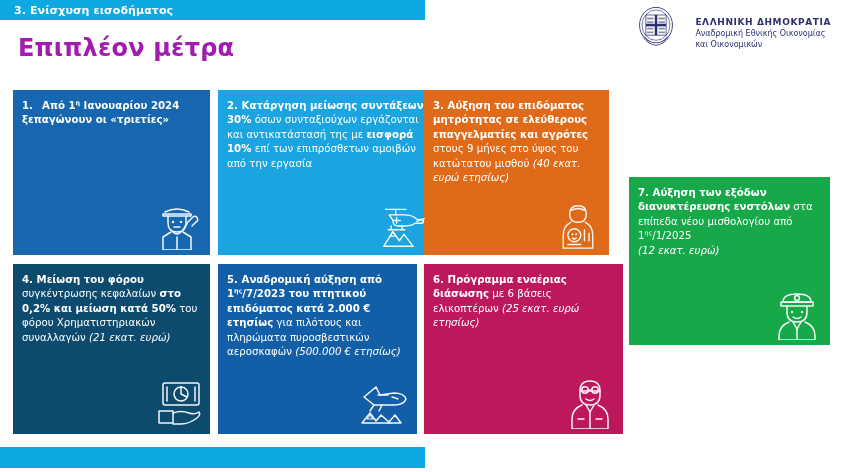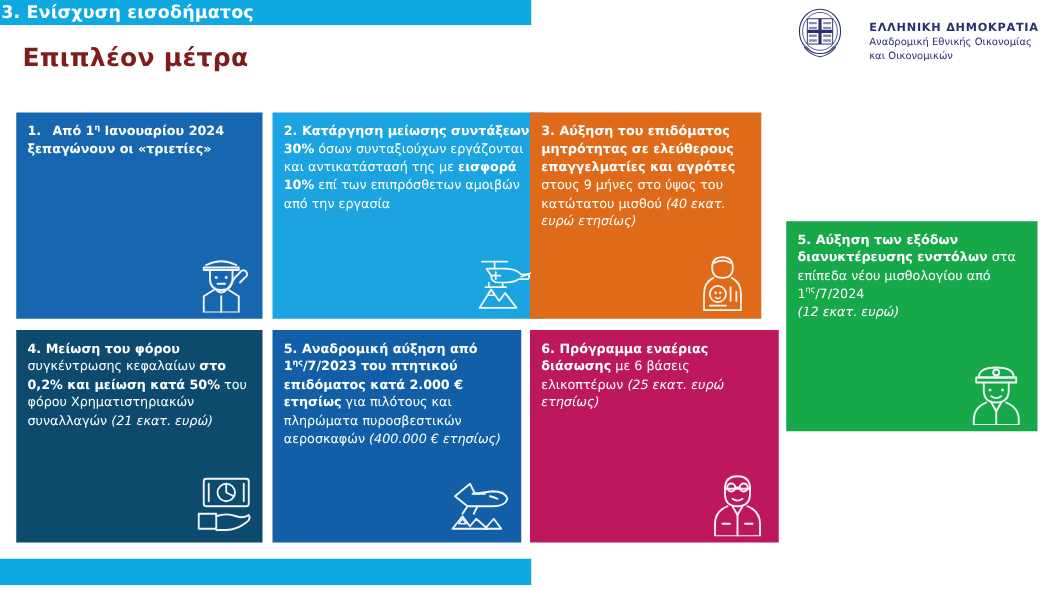--- a/index.html
+++ b/index.html
@@ -11,43 +11,43 @@
   }
   .slide{position:absolute;inset:0;}
 
   
   .section-bar{
     position:absolute;left:0;top:0;width:425px;height:20px;
     background:#0FA9E2;
     display:flex;align-items:center;
   }
   .section-bar .label{
-    color:#ffffff;font-size:14px;font-weight:bold;
-    padding-left:1px;letter-spacing:.1px;white-space:nowrap;
+    color:#ffffff;font-size:11px;font-weight:bold;
+    padding-left:14px;letter-spacing:.1px;white-space:nowrap;
   }
 
   
   .gov-block{
     position:absolute;right:12px;top:6px;
     display:flex;align-items:flex-start;gap:20px;
   }
   .emblem{width:38px;height:42px;flex:none;}
   .gov-text{padding-top:4px;}
   .gov-text .l1{
     font-size:9px;font-weight:bold;color:#2B3070;
     letter-spacing:.6px;line-height:1.25;white-space:nowrap;
   }
   .gov-text .l2{
     font-size:8px;color:#2B3070;line-height:1.35;white-space:nowrap;
   }
 
   
   .slide-title{
     position:absolute;left:18px;top:34px;
-    font-size:20px;font-weight:bold;color:#7f1d1d;
+    font-size:24px;font-weight:bold;color:#a21caf;
     letter-spacing:.2px;
   }
 
   
   .card{
     position:absolute;
     box-sizing:border-box;
     padding:9px 10px 6px 9px;
     color:#ffffff;
     overflow:hidden;
@@ -184,21 +184,21 @@
         <path d="M30 10 v7 l6 3"></path>
         <path d="M16 10 v14 M44 10 v14"></path>
         <path d="M8 34 h14 v12 h-14 z"></path>
         <path d="M22 36 q8 -3 16 0 q6 2 10 -1 q2 3 -2 6 q-8 6 -16 6 h-8"></path>
       </svg>
     </span>
   </div>
 
   <div class="card c5">
     <div class="txt">
-      <b><span>5. Αναδρομική αύξηση από 1</span><sup>ης</sup><span>/7/2023 του πτητικού επιδόματος κατά 2.000 € ετησίως</span></b><span> για πιλότους και πληρώματα πυροσβεστικών αεροσκαφών </span><i>(400.000 € ετησίως)</i>
+      <b><span>5. Αναδρομική αύξηση από 1</span><sup>ης</sup><span>/7/2023 του πτητικού επιδόματος κατά 2.000 € ετησίως</span></b><span> για πιλότους και πληρώματα πυροσβεστικών αεροσκαφών </span><i>(500.000 € ετησίως)</i>
     </div>
     <span class="icon">
       <svg viewBox="0 0 52 52" width="52" height="52" aria-hidden="true" fill="none" stroke="#ffffff" stroke-width="1.5" stroke-linejoin="round" stroke-linecap="round">
         <path d="M6 20 l12 -10 l4 8 l14 -2 q10 0 12 6 q-2 6 -12 6 l-20 0 z"></path>
         <path d="M20 18 h10 M34 20 q4 1 6 2"></path>
         <path d="M16 28 l-4 6 M24 28 l-3 6"></path>
         <path d="M4 46 l8 -10 l6 8 l5 -6 l9 8 z"></path>
         <path d="M30 46 l7 -8 l6 8 z"></path>
         <path d="M12 38 l3 4 h-6 z" stroke-width="1.1"></path>
       </svg>
@@ -220,21 +220,21 @@
         <path d="M18 28 q-10 4 -10 14 v10 h36 v-10 q0 -10 -10 -14"></path>
         <path d="M22 28 l4 7 l4 -7"></path>
         <path d="M26 35 v17"></path>
         <path d="M14 42 h6 M32 42 h6"></path>
       </svg>
     </span>
   </div>
 
   <div class="card c7">
     <div class="txt">
-      <b>5. Αύξηση των εξόδων διανυκτέρευσης ενστόλων</b><span> στα επίπεδα νέου μισθολογίου από 1</span><sup>ης</sup><span>/7/2024 </span><br><i>(12 εκατ. ευρώ)</i>
+      <b>7. Αύξηση των εξόδων διανυκτέρευσης ενστόλων</b><span> στα επίπεδα νέου μισθολογίου από 1</span><sup>ης</sup><span>/1/2025 </span><br><i>(12 εκατ. ευρώ)</i>
     </div>
     <span class="icon">
       <svg viewBox="0 0 52 52" width="52" height="52" aria-hidden="true" fill="none" stroke="#ffffff" stroke-width="1.5" stroke-linejoin="round" stroke-linecap="round">
         <path d="M12 14 q0 -8 14 -8 q14 0 14 8 z"></path>
         <path d="M10 14 h32 v4 h-32 z"></path>
         <circle cx="26" cy="10" r="2.4"></circle>
         <path d="M16 18 v6 q0 10 10 10 q10 0 10 -10 v-6"></path>
         <circle cx="21" cy="24" r="1.2" fill="#fff" stroke="none"></circle>
         <circle cx="31" cy="24" r="1.2" fill="#fff" stroke="none"></circle>
         <path d="M22 29 q4 3 8 0"></path>

